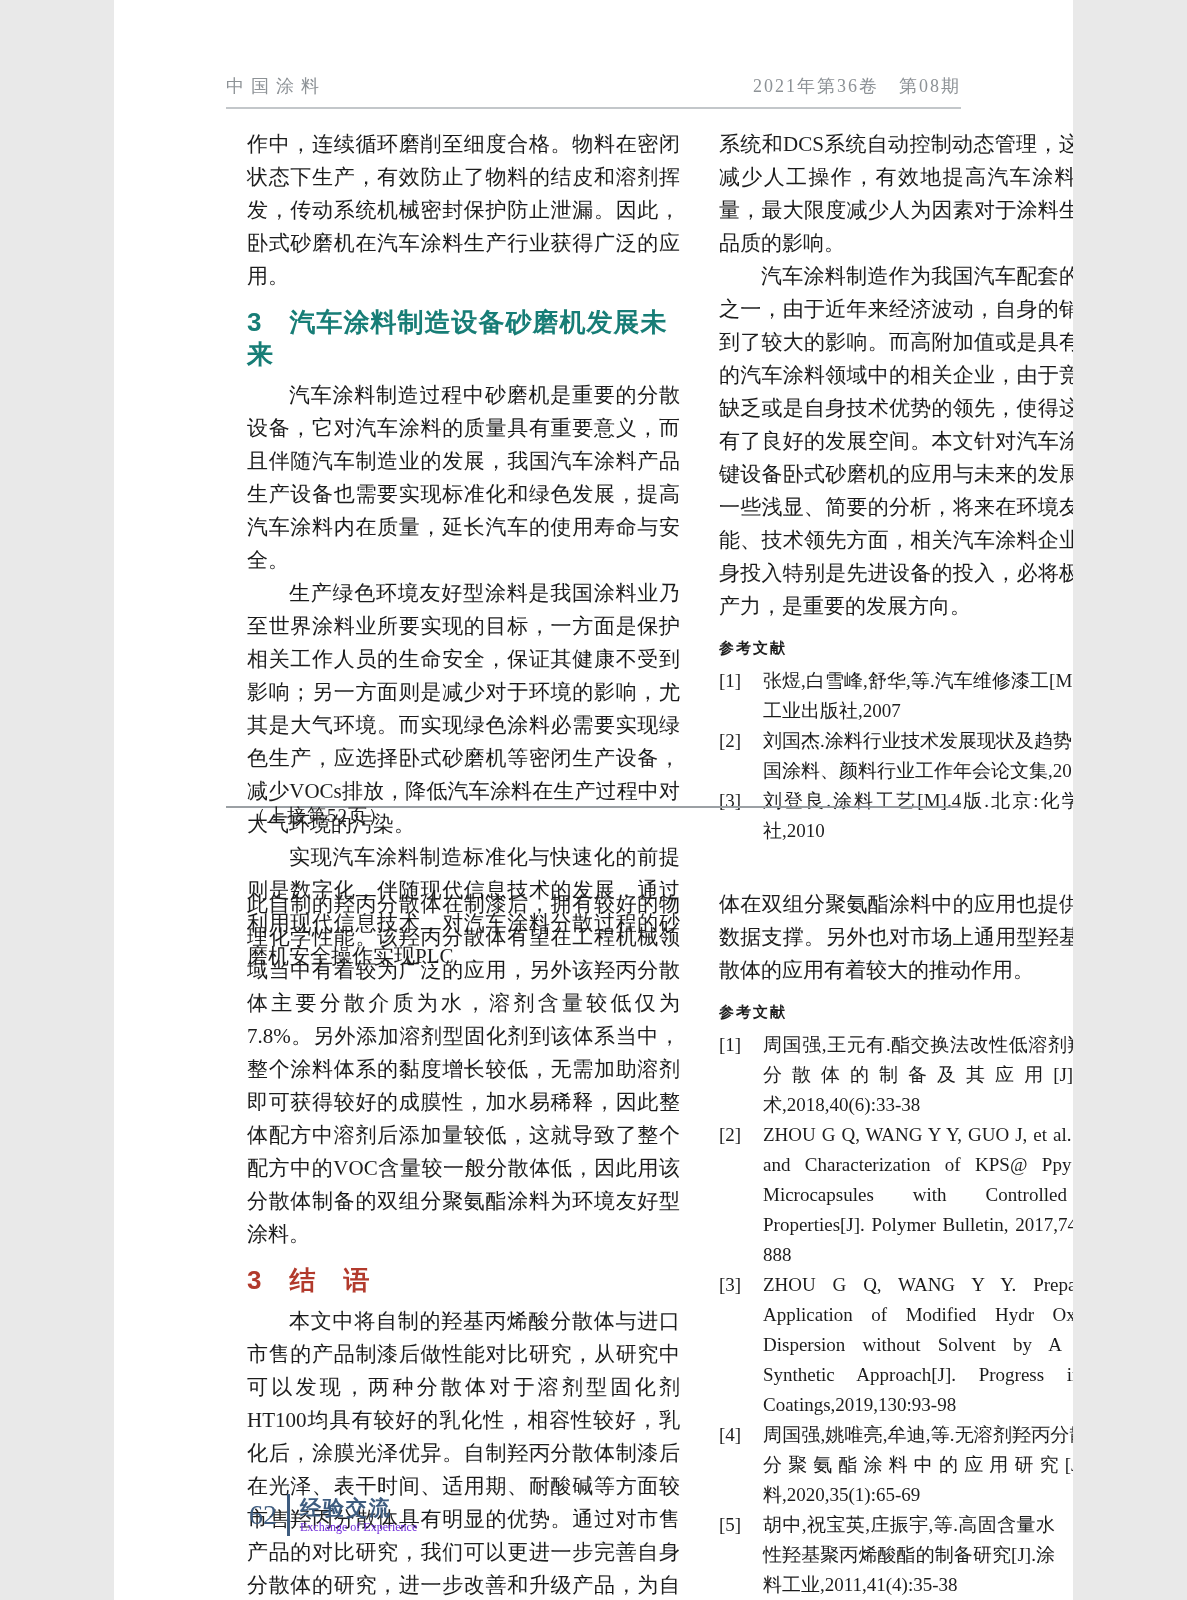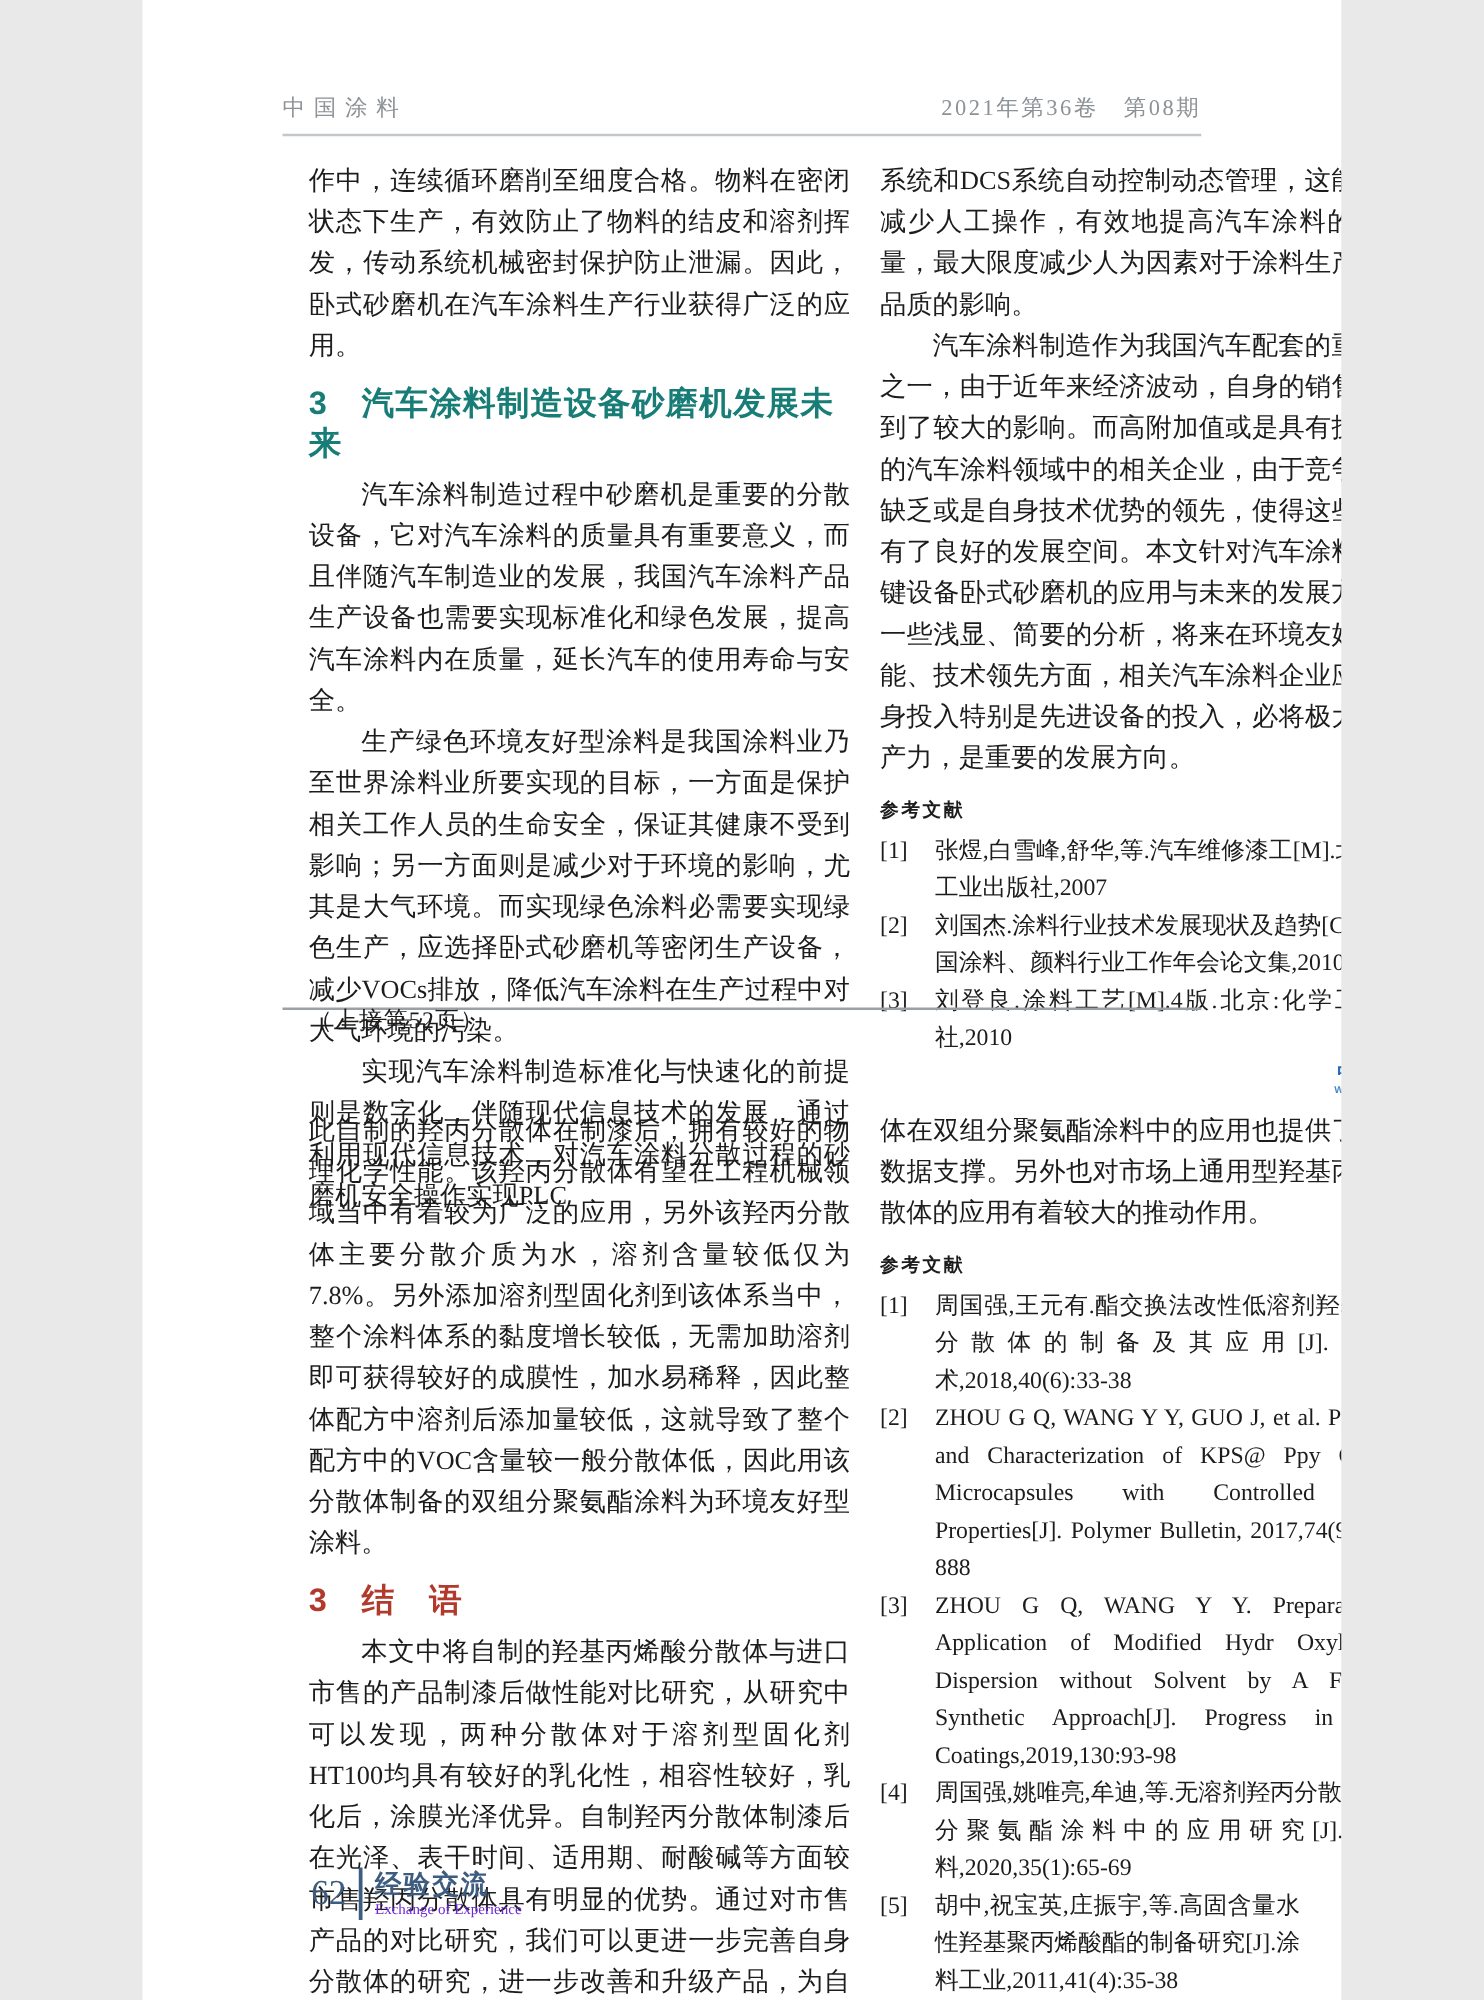--- a/index.html
+++ b/index.html
@@ -29,21 +29,21 @@
     font-size:18px;
     padding-bottom:9px;
     border-bottom:2px solid #c3c7ca;
   }
   .header .journal{letter-spacing:7px;}
   .header .issue{letter-spacing:2px;}
 
   
   .columns{
     position:absolute;left:133px;width:915px;
-    display:flex;gap:24px;
+    display:flex;gap:39px;
   }
   .article1{top:128px;}
   .article2{top:888px;}
   .col-l{width:433px;flex:none;}
   .col-r{width:446px;flex:none;position:relative;}
 
   p.body{
     margin:0;
     font-size:21px;
     line-height:33px;

